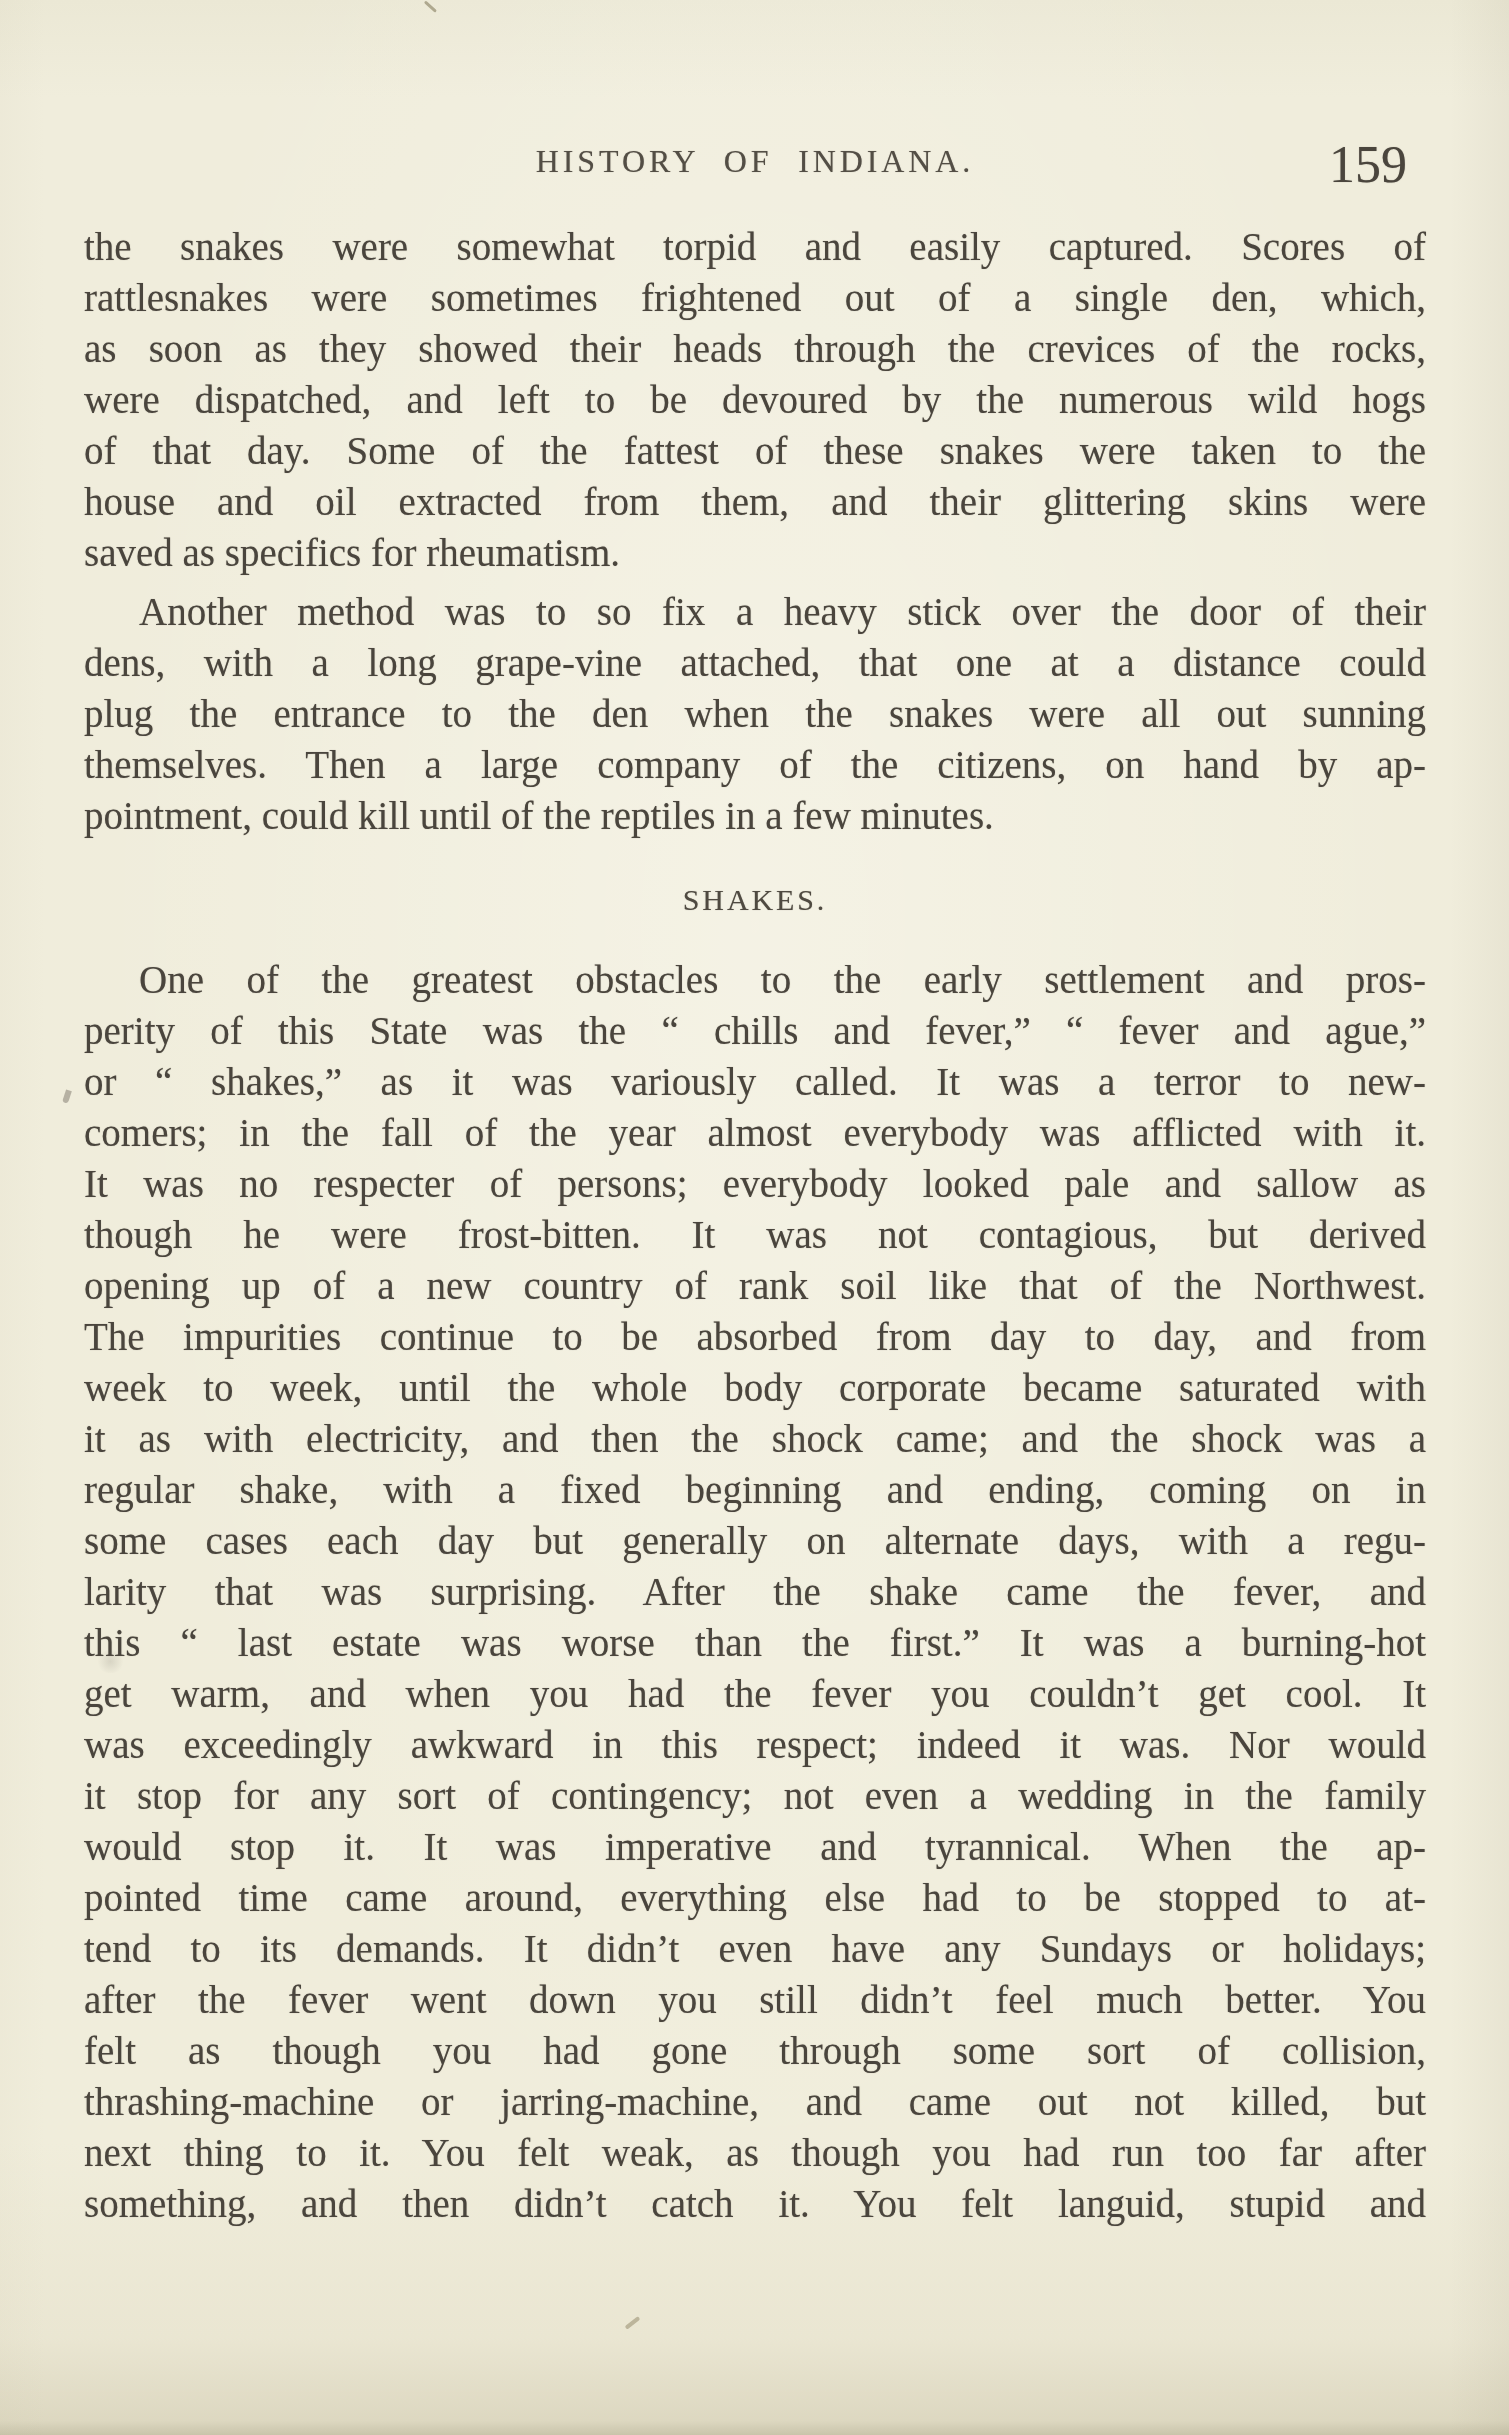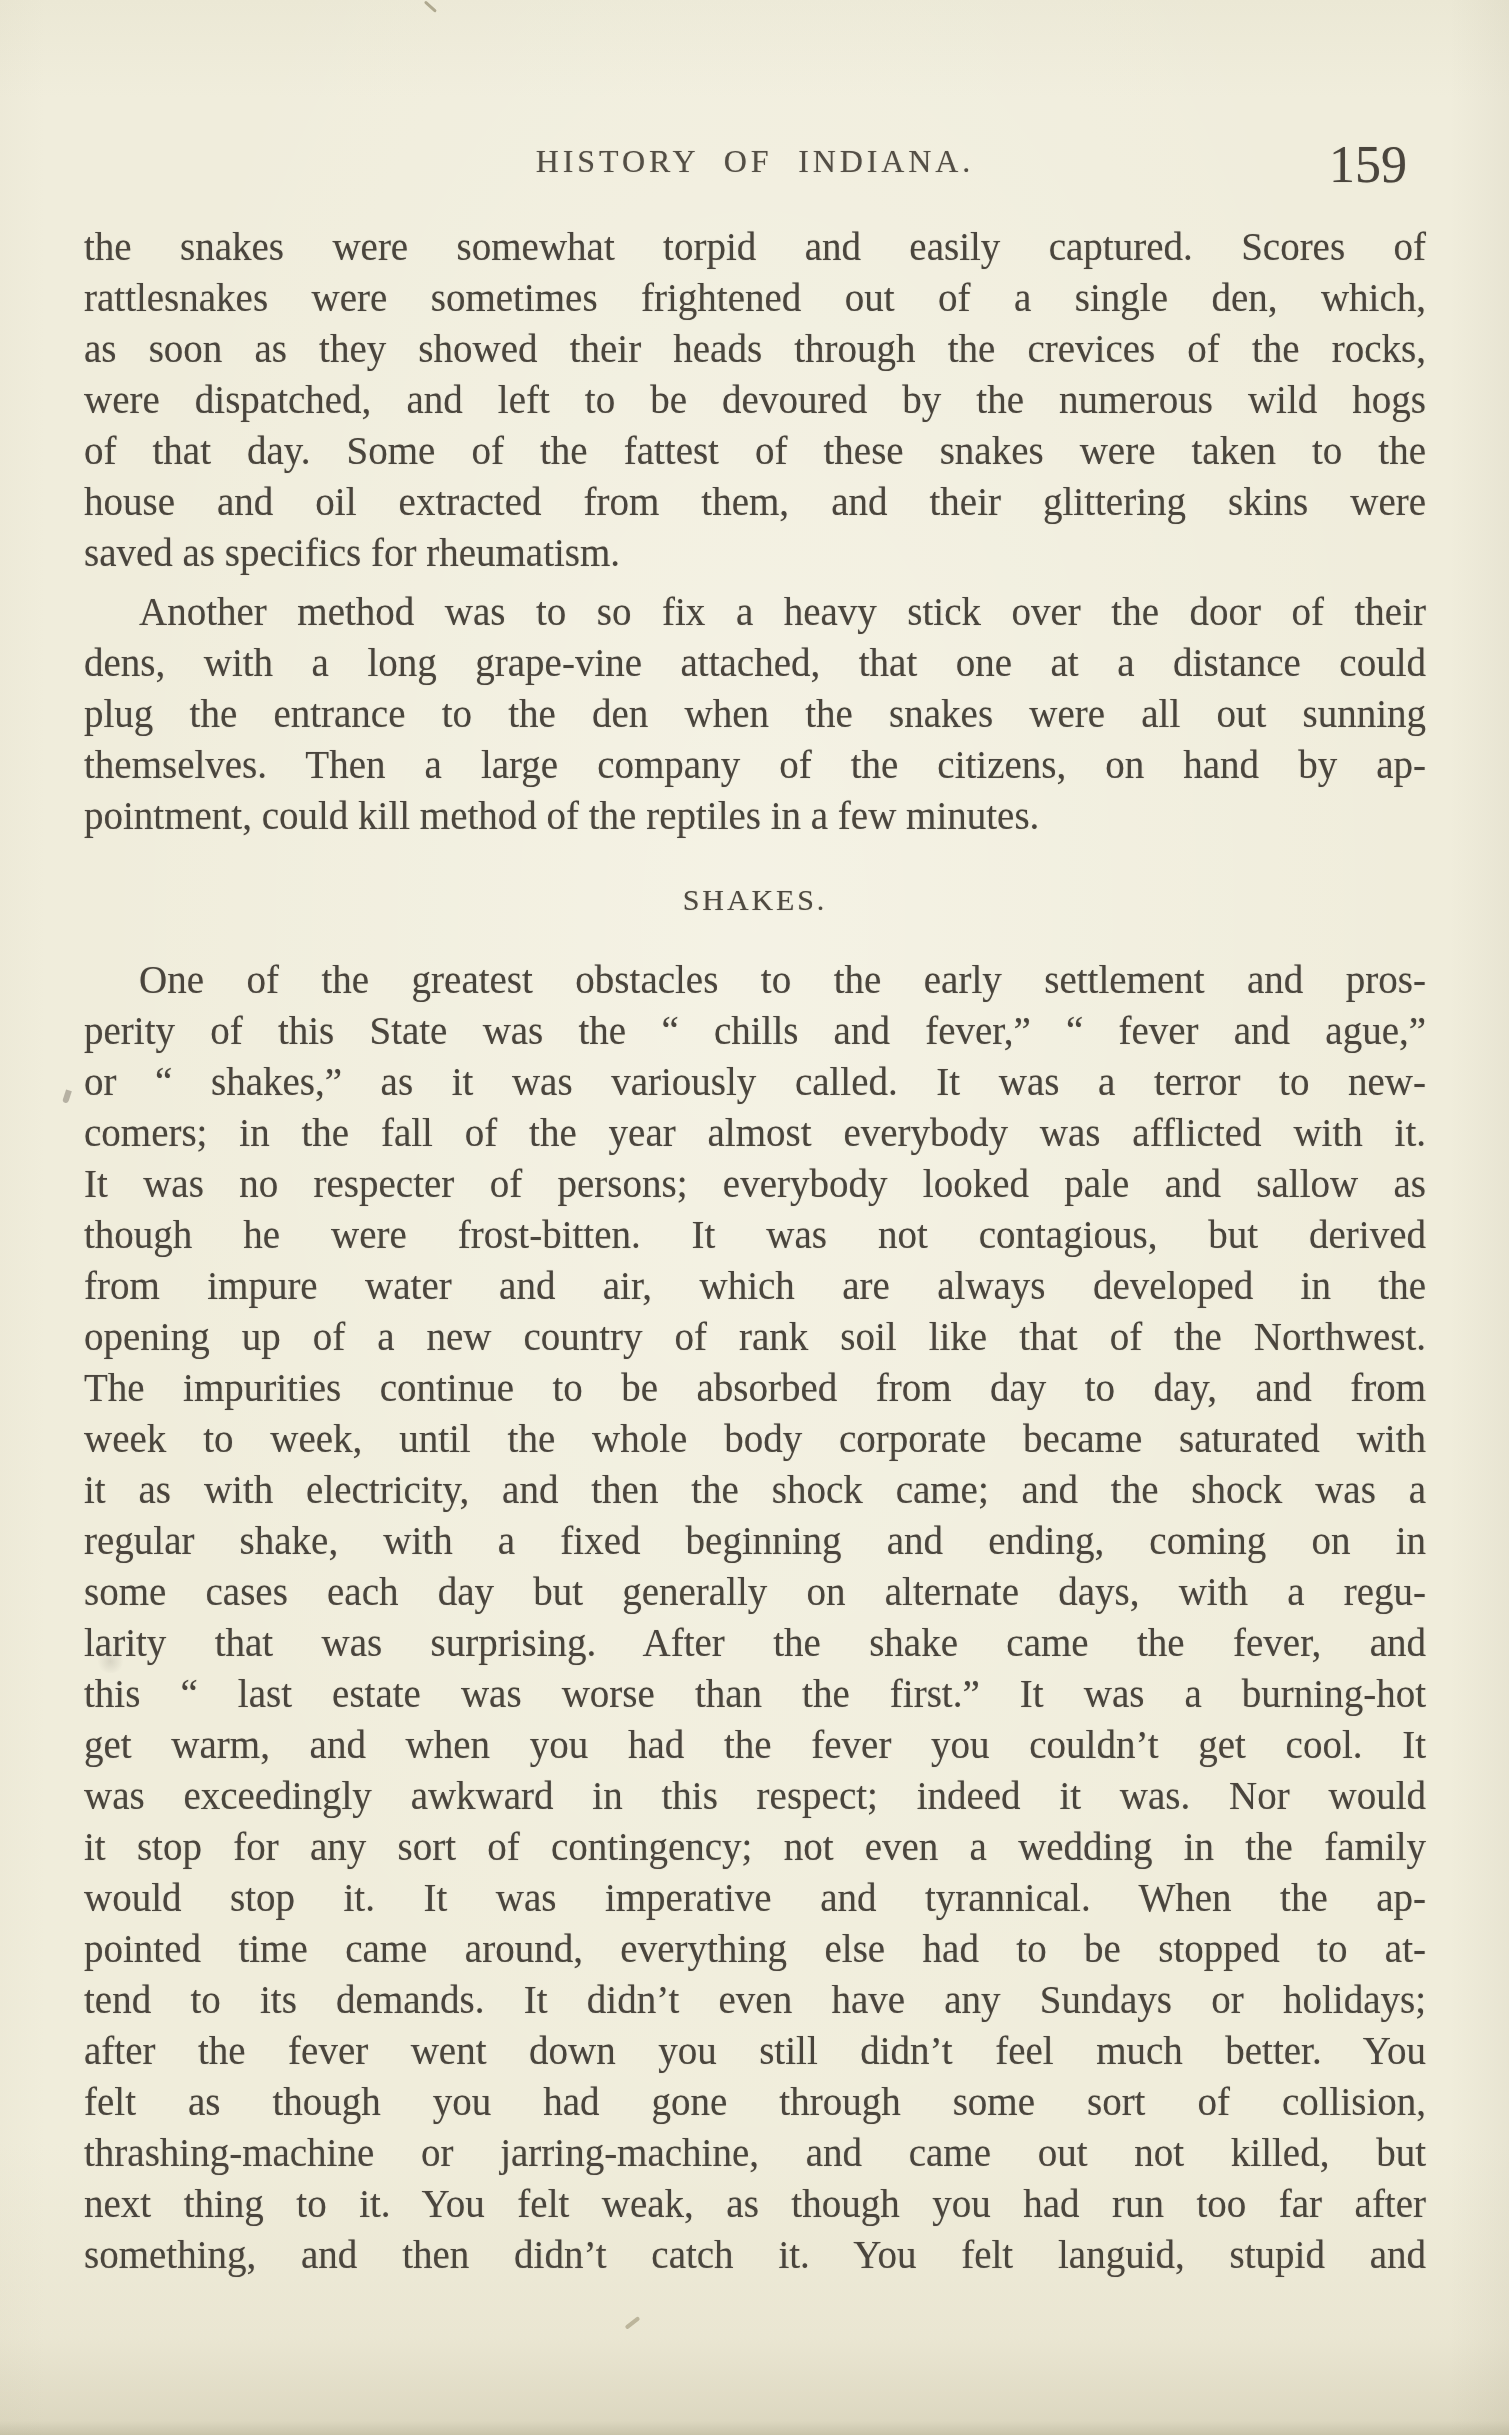--- a/index.html
+++ b/index.html
@@ -116,31 +116,30 @@
         <div class="line">were dispatched, and left to be devoured by the numerous wild hogs</div>
         <div class="line">of that day.  Some of the fattest of these snakes were taken to the</div>
         <div class="line">house and oil extracted from them, and their glittering skins were</div>
         <div class="line no-just">saved as specifics for rheumatism.</div>
       </div>
       <div class="paragraph">
         <div class="line indent">Another method was to so fix a heavy stick over the door of their</div>
         <div class="line">dens, with a long grape-vine attached, that one at a distance could</div>
         <div class="line">plug the entrance to the den when the snakes were all out sunning</div>
         <div class="line">themselves.  Then a large company of the citizens, on hand by ap-</div>
-        <div class="line no-just">pointment, could kill method of the reptiles in a few minutes.</div>
+        <div class="line no-just">pointment, could kill until of the reptiles in a few minutes.</div>
       </div>
       <div class="section-heading">SHAKES.</div>
       <div class="paragraph">
         <div class="line indent">One of the greatest obstacles to the early settlement and pros-</div>
         <div class="line">perity of this State was the “ chills and fever,” “ fever and ague,”</div>
         <div class="line">or “ shakes,” as it was variously called.  It was a terror to new-</div>
         <div class="line">comers; in the fall of the year almost everybody was afflicted with it.</div>
         <div class="line">It was no respecter of persons; everybody looked pale and sallow as</div>
         <div class="line">though he were frost-bitten.  It was not contagious, but derived</div>
-        <div class="line">from impure water and air, which are always developed in the</div>
         <div class="line">opening up of a new country of rank soil like that of the Northwest.</div>
         <div class="line">The impurities continue to be absorbed from day to day, and from</div>
         <div class="line">week to week, until the whole body corporate became saturated with</div>
         <div class="line">it as with electricity, and then the shock came; and the shock was a</div>
         <div class="line">regular shake, with a fixed beginning and ending, coming on in</div>
         <div class="line">some cases each day but generally on alternate days, with a regu-</div>
         <div class="line">larity that was surprising.  After the shake came the fever, and</div>
         <div class="line">this “ last estate was worse than the first.”  It was a burning-hot</div>
         <div class="line">get warm, and when you had the fever you couldn’t get cool.  It</div>
         <div class="line">was exceedingly awkward in this respect; indeed it was.  Nor would</div>

